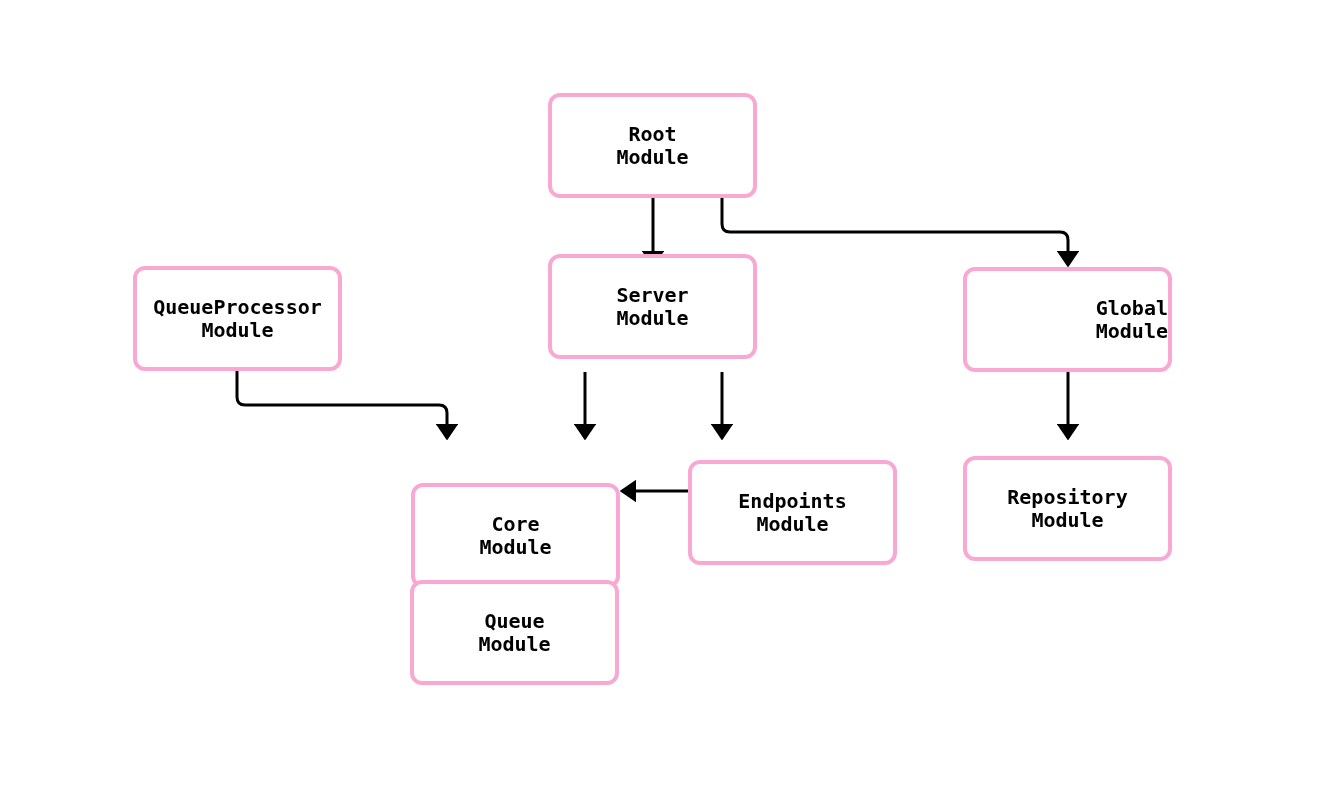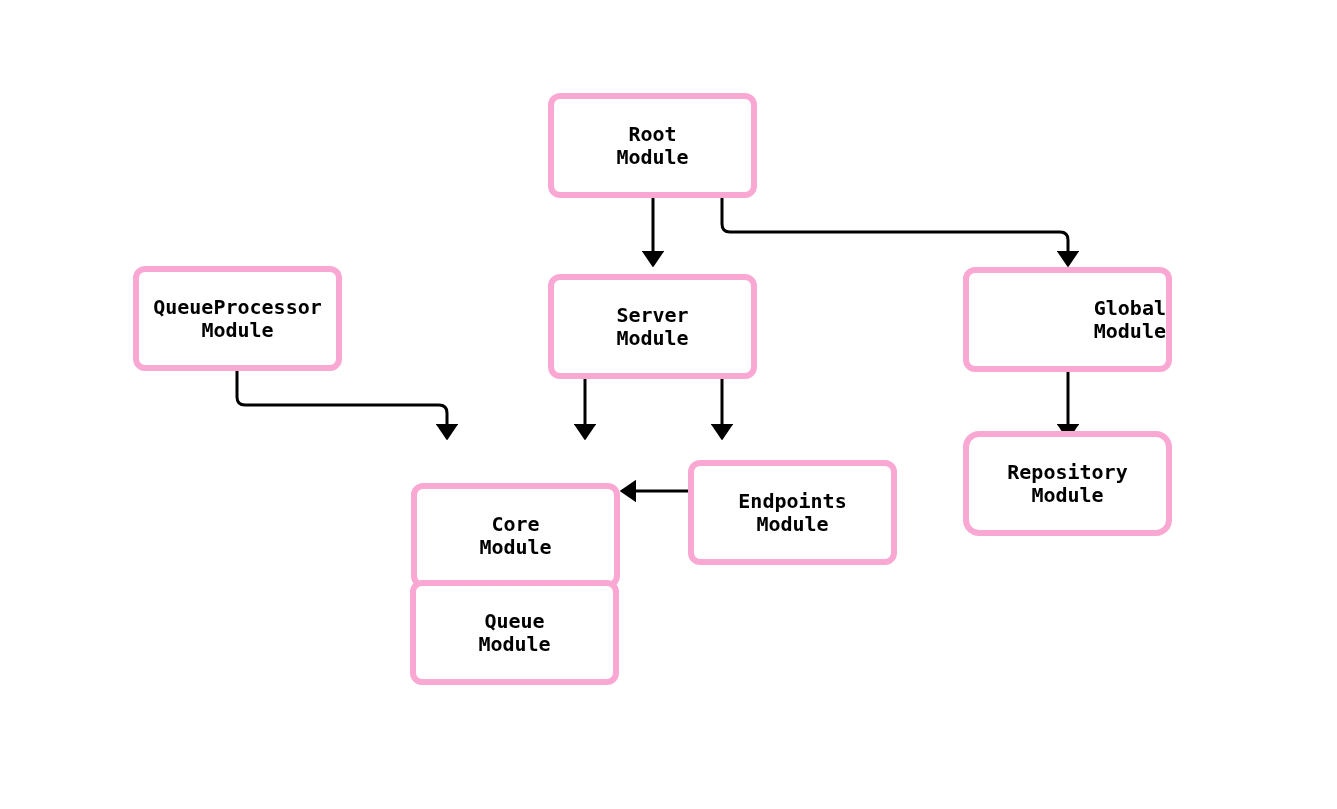--- a/index.html
+++ b/index.html
@@ -19,40 +19,40 @@
   .edge {
     fill: none;
     stroke: #000000;
     stroke-width: 3;
   }
   .node {
     position: absolute;
     width: 209px;
     height: 105px;
     box-sizing: border-box;
-    border: 6px solid #f9a8d4;
+    border: 4px solid #f9a8d4;
     border-radius: 12px;
     background: #ffffff;
     display: flex;
     flex-direction: column;
     align-items: center;
     justify-content: center;
     text-align: center;
     font-weight: bold;
     font-size: 20px;
     line-height: 23px;
     color: #000000;
   }
   .node-root         { left: 548px; top: 93px;  }
   .node-queueprocessor { left: 133px; top: 266px; }
-  .node-server       { left: 548px; top: 274px; text-align: center; }
+  .node-server       { left: 548px; top: 254px; text-align: center; }
   .node-global       { left: 963px; top: 267px; align-items: flex-end; }
   .node-core         { left: 411px; top: 440px; margin-top: 43px; }
   .node-endpoints    { left: 688px; top: 460px; }
-  .node-repository   { left: 963px; top: 431px; border-radius: 16px; }
+  .node-repository   { left: 963px; top: 456px; }
   .node-queue        { left: 410px; top: 580px; }
 </style>
 </head>
 <body>
 
 <div class="canvas">
 
   <svg class="edges-layer" width="1337" height="809" viewBox="0 0 1337 809" xmlns="http://www.w3.org/2000/svg">
     <defs>
       <marker id="arrow" viewBox="0 0 10 10" refX="8.5" refY="5" markerWidth="5.5" markerHeight="7.5" orient="auto" markerUnits="strokeWidth" preserveAspectRatio="none">

